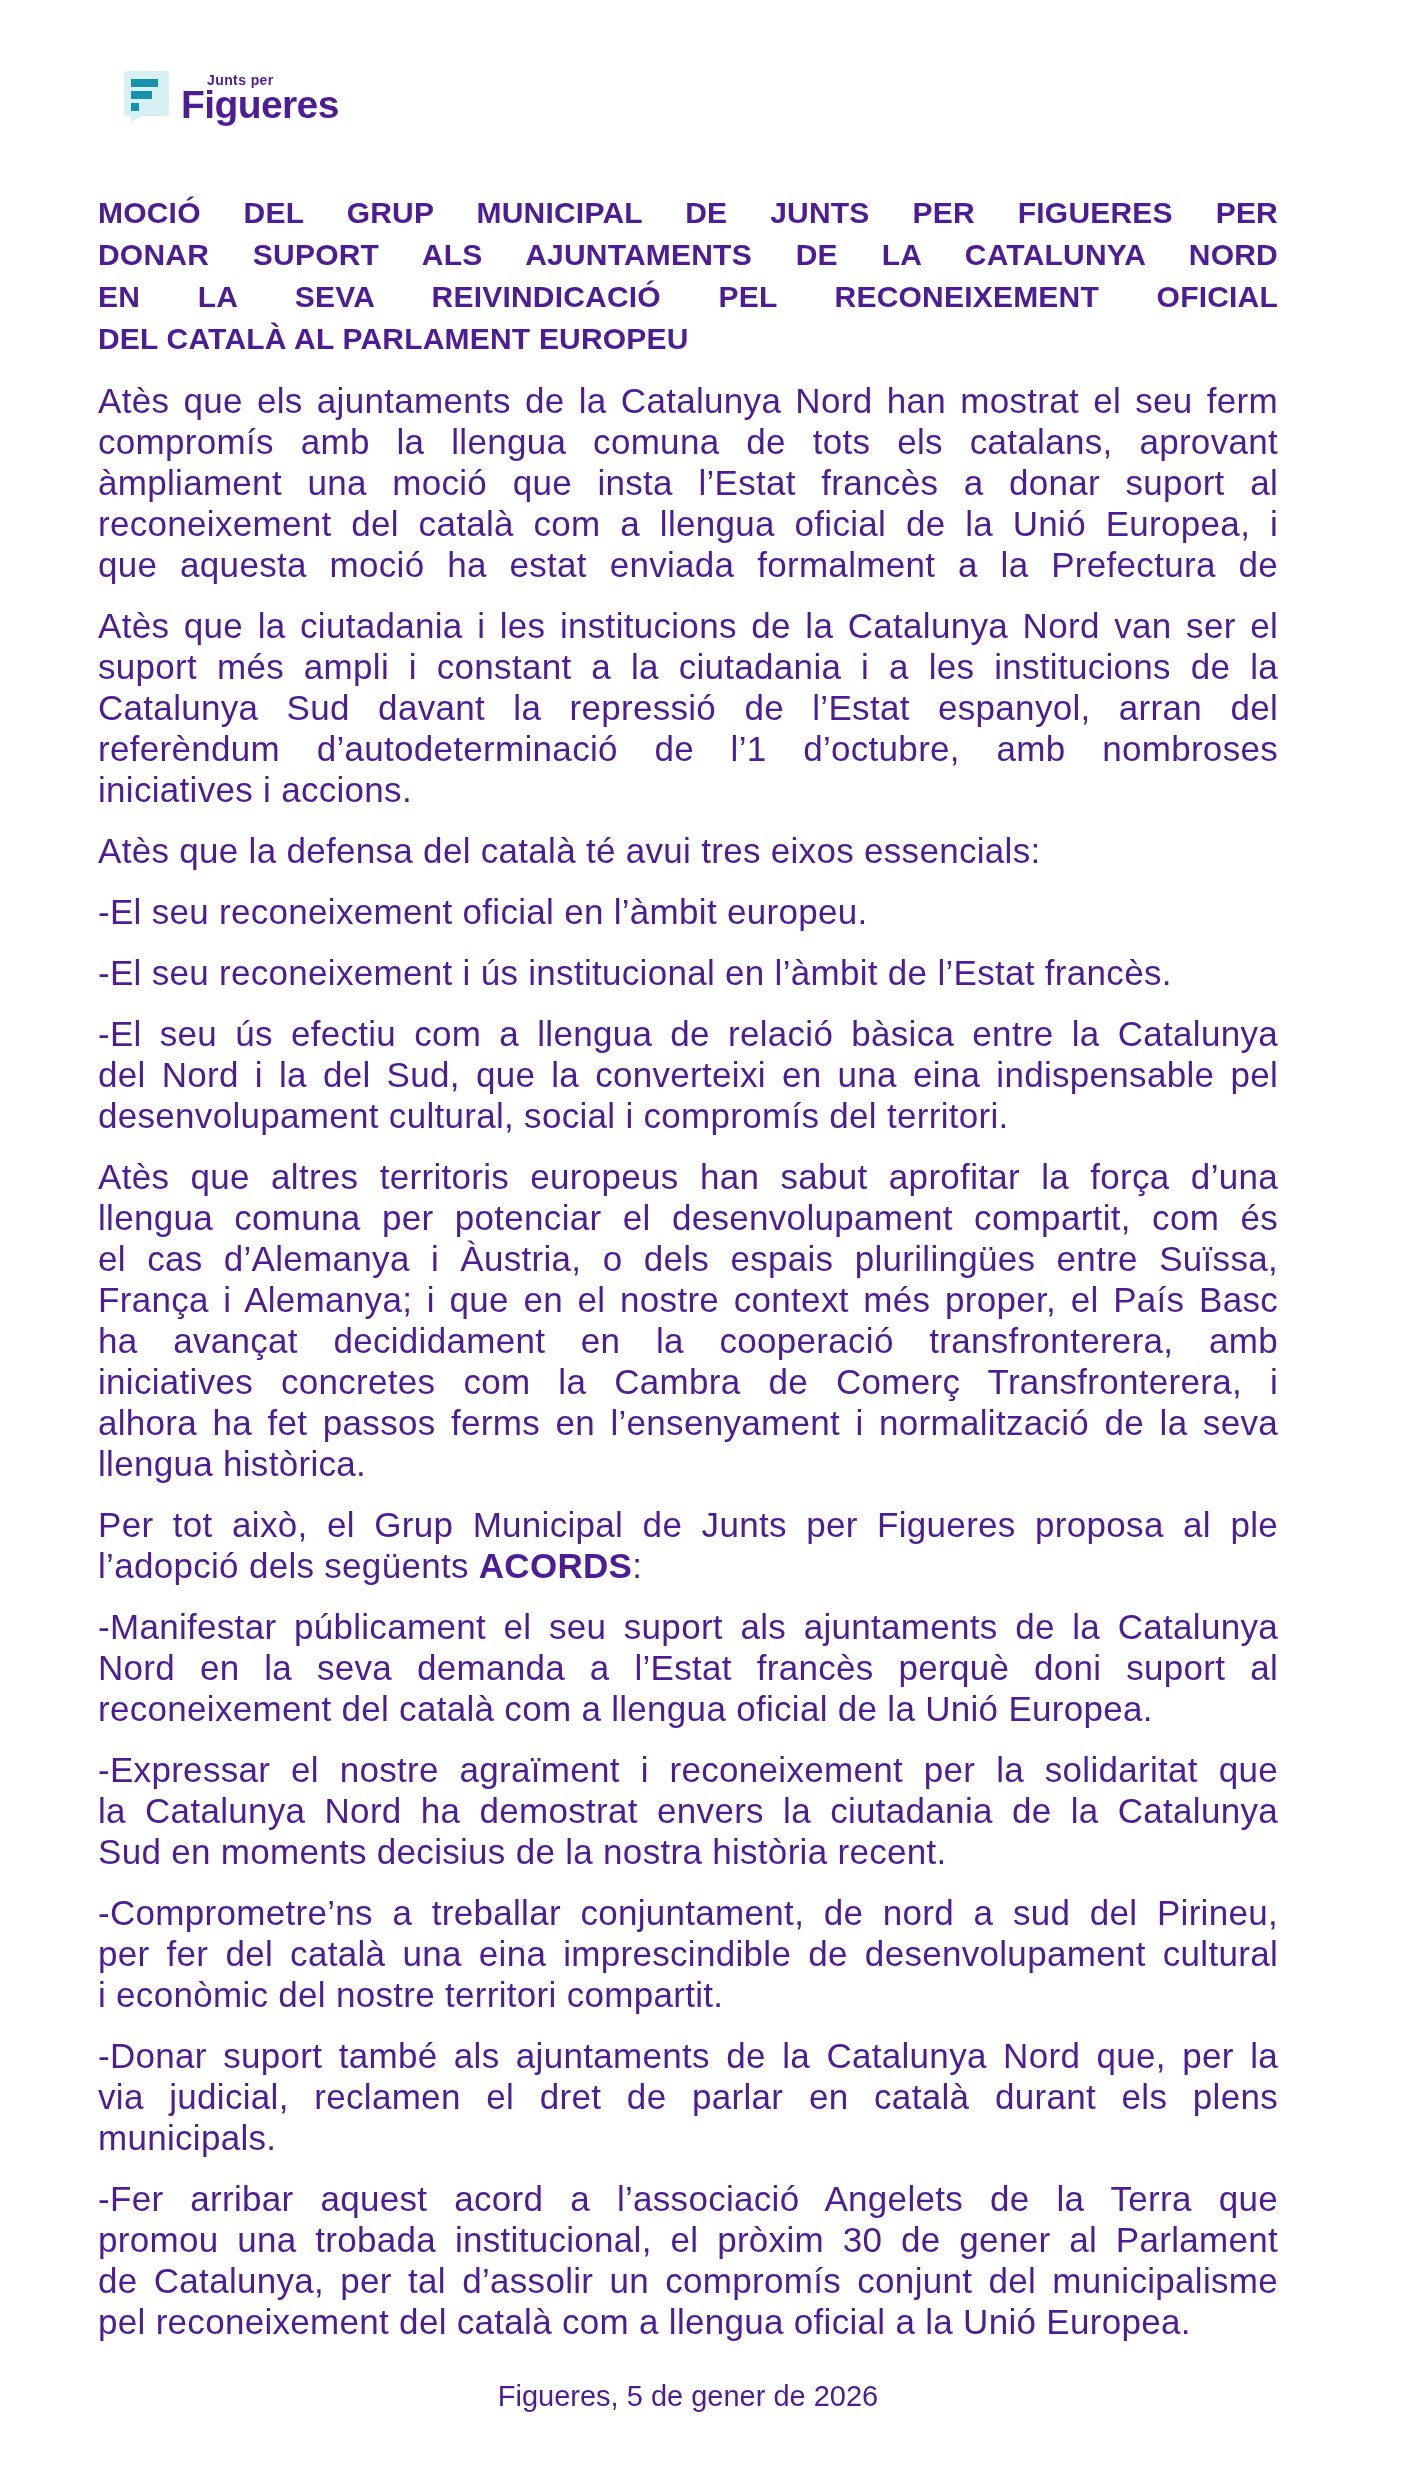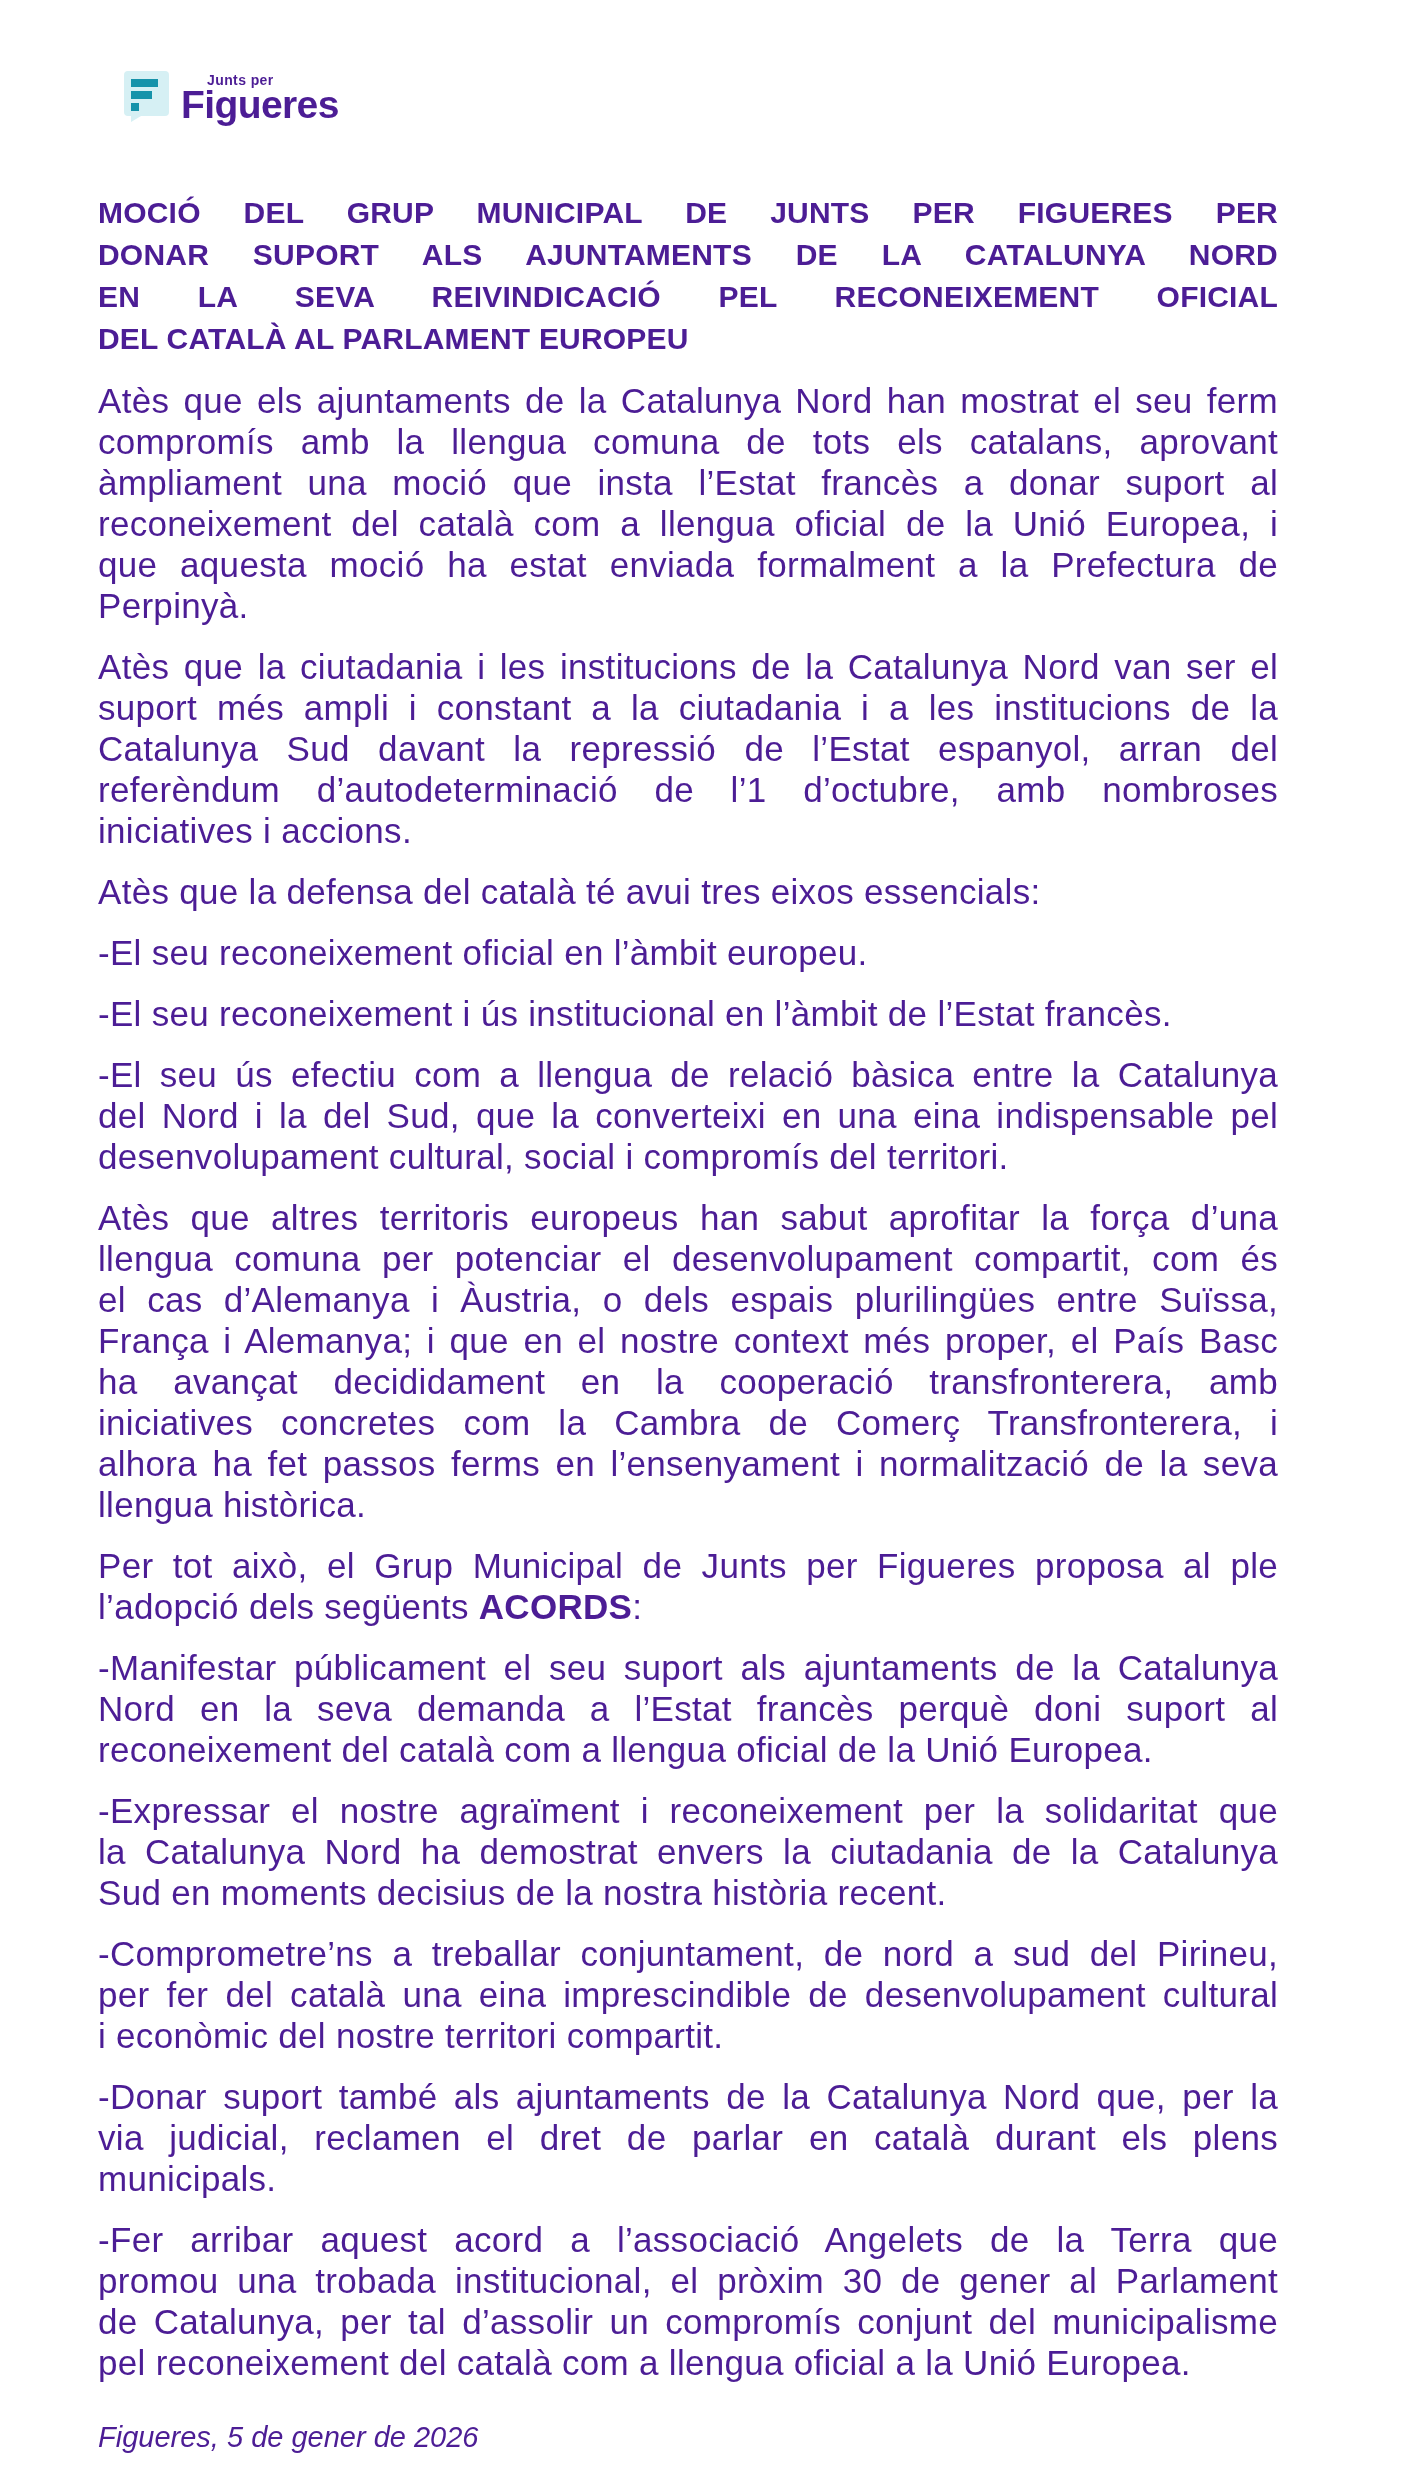--- a/index.html
+++ b/index.html
@@ -51,22 +51,21 @@
   .para {
     margin: 20px 0 0 0;
     font-size: 35px;
     line-height: 41px;
     letter-spacing: 0.3px;
   }
   .jline { display: block; }
   .jline.just { text-align: justify; text-align-last: justify; }
   .signature {
     margin-top: 34px;
-    text-align: left;
-    font-style: italic;
+    text-align: center;
     font-size: 29px;
     line-height: 41px;
   }
 </style>
 </head>
 <body>
 
 <div class="page">
 
   <div class="logo">
@@ -90,21 +89,20 @@
         <span class="jline just">EN LA SEVA REIVINDICACIÓ PEL RECONEIXEMENT OFICIAL</span>
         <span class="jline">DEL CATALÀ AL PARLAMENT EUROPEU</span>
       </h1>
 
     <p class="para">
         <span class="jline just">Atès que els ajuntaments de la Catalunya Nord han mostrat el seu ferm</span>
         <span class="jline just">compromís amb la llengua comuna de tots els catalans, aprovant</span>
         <span class="jline just">àmpliament una moció que insta l’Estat francès a donar suport al</span>
         <span class="jline just">reconeixement del català com a llengua oficial de la Unió Europea, i</span>
         <span class="jline just">que aquesta moció ha estat enviada formalment a la Prefectura de</span>
-        <span class="jline">Perpinyà.</span>
       </p>
 
     <p class="para">
         <span class="jline just">Atès que la ciutadania i les institucions de la Catalunya Nord van ser el</span>
         <span class="jline just">suport més ampli i constant a la ciutadania i a les institucions de la</span>
         <span class="jline just">Catalunya Sud davant la repressió de l’Estat espanyol, arran del</span>
         <span class="jline just">referèndum d’autodeterminació de l’1 d’octubre, amb nombroses</span>
         <span class="jline">iniciatives i accions.</span>
       </p>
 

